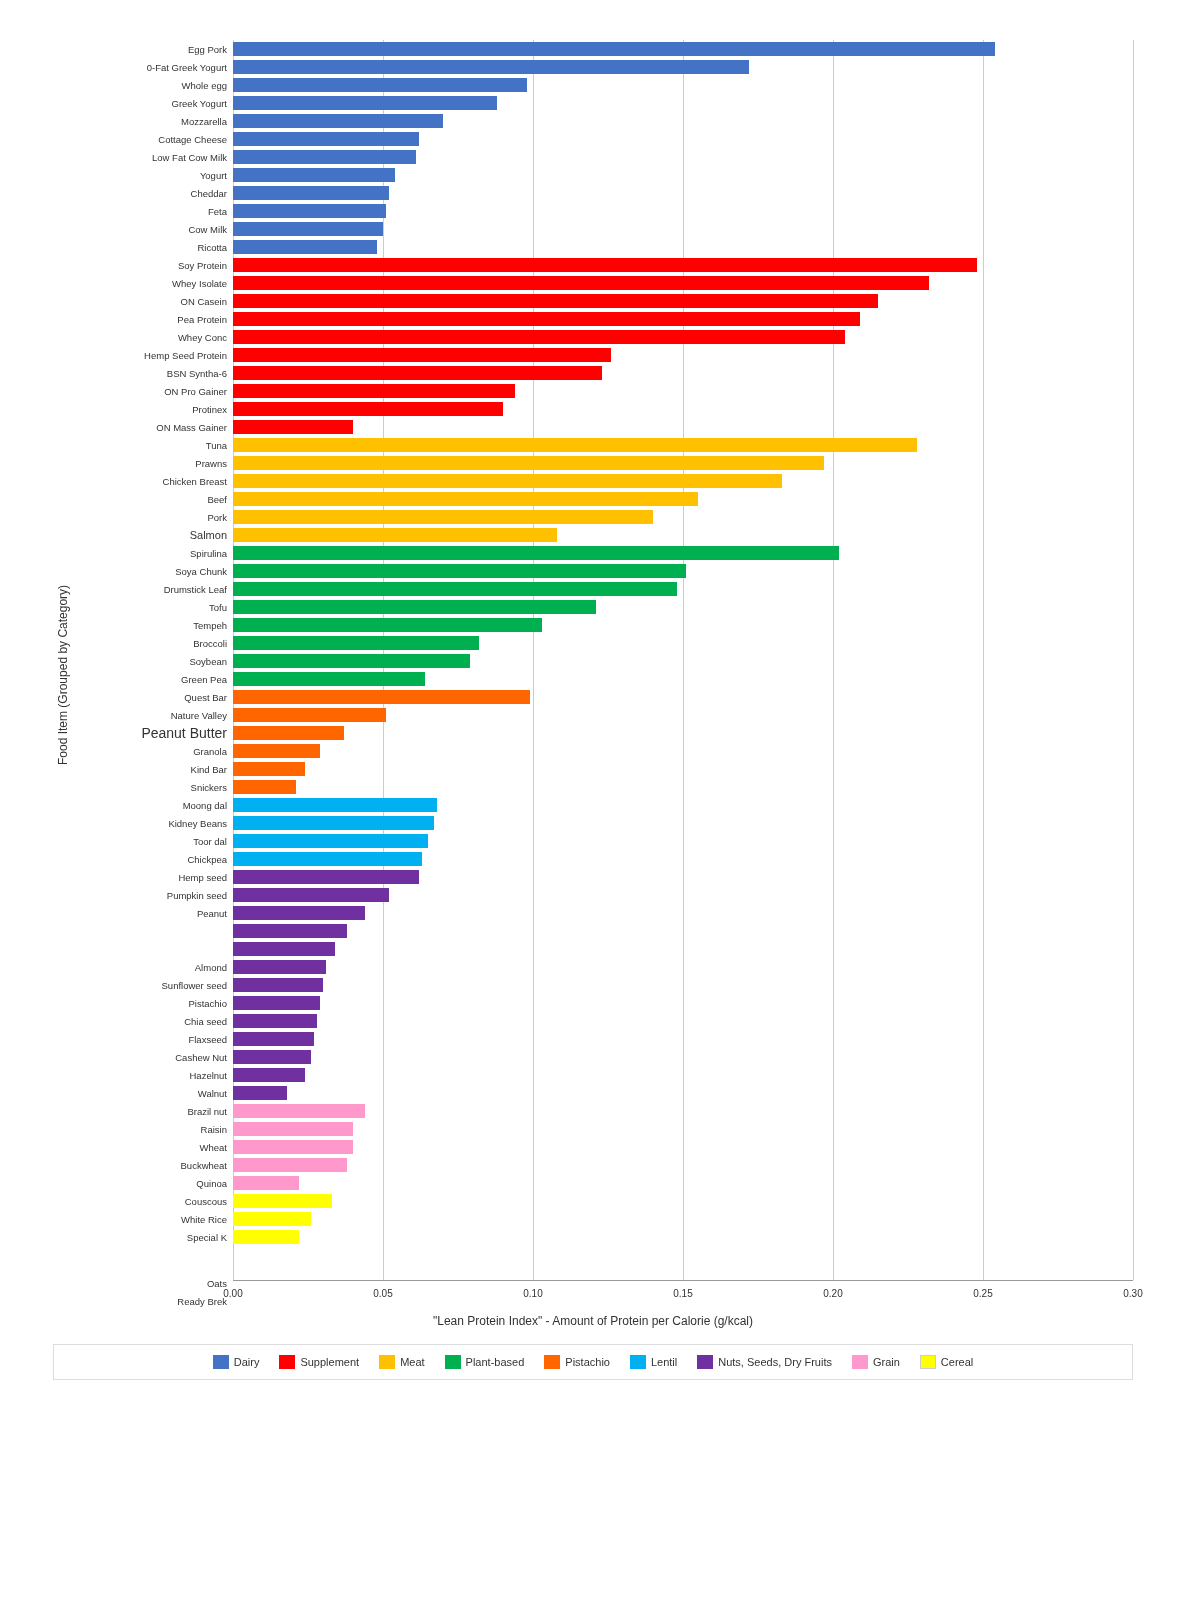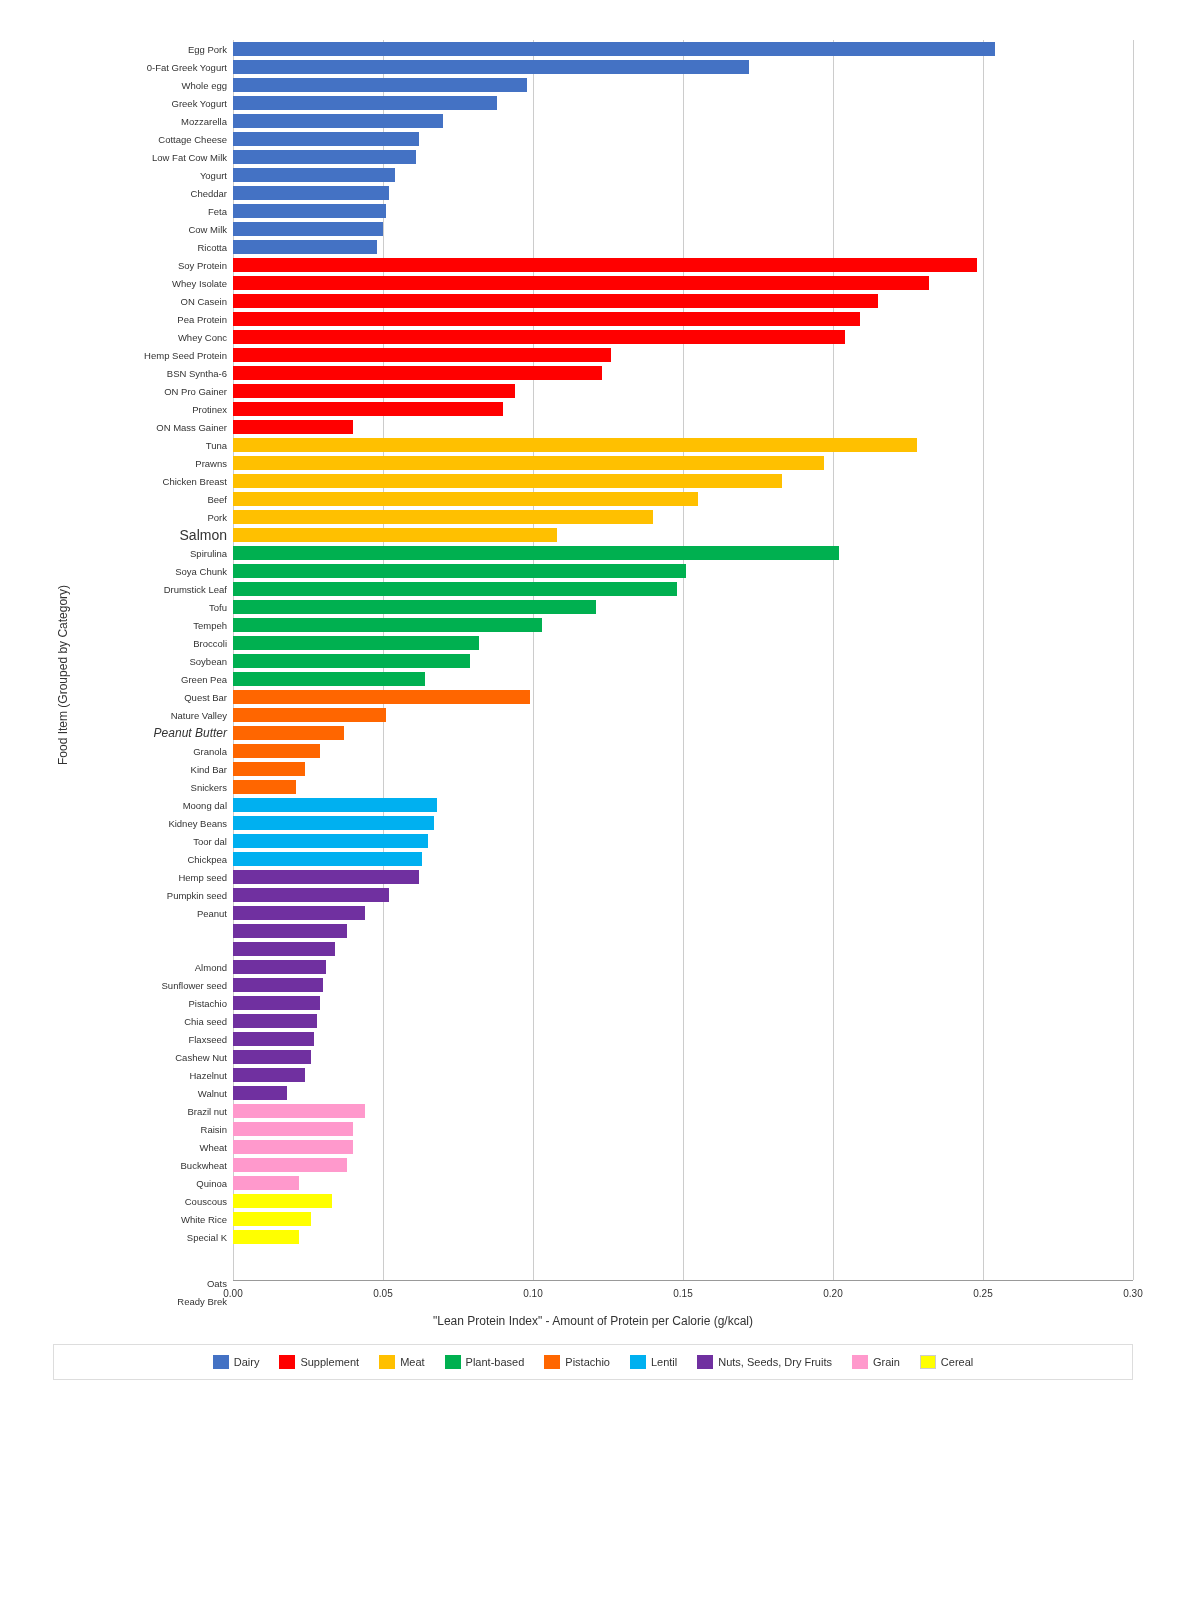--- a/index.html
+++ b/index.html
@@ -173,32 +173,32 @@
         <span style="font-size: 9.5px; height: 18px;">Hemp Seed Protein</span>
         <span style="font-size: 9.5px; height: 18px;">BSN Syntha-6</span>
         <span style="font-size: 9.5px; height: 18px;">ON Pro Gainer</span>
         <span style="font-size: 9.5px; height: 18px;">Protinex</span>
         <span style="font-size: 9.5px; height: 18px;">ON Mass Gainer</span>
         <span style="font-size: 9.5px; height: 18px;">Tuna</span>
         <span style="font-size: 9.5px; height: 18px;">Prawns</span>
         <span style="font-size: 9.5px; height: 18px;">Chicken Breast</span>
         <span style="font-size: 9.5px; height: 18px;">Beef</span>
         <span style="font-size: 9.5px; height: 18px;">Pork</span>
-        <span style="font-size: 14px; height: 18px; text-align: right;">Salmon</span>
+        <span style="font-size: 11px; height: 18px; text-align: right;">Salmon</span>
         <span style="font-size: 9.5px; height: 18px;">Spirulina</span>
         <span style="font-size: 9.5px; height: 18px;">Soya Chunk</span>
         <span style="font-size: 9.5px; height: 18px;">Drumstick Leaf</span>
         <span style="font-size: 9.5px; height: 18px;">Tofu</span>
         <span style="font-size: 9.5px; height: 18px;">Tempeh</span>
         <span style="font-size: 9.5px; height: 18px;">Broccoli</span>
         <span style="font-size: 9.5px; height: 18px;">Soybean</span>
         <span style="font-size: 9.5px; height: 18px;">Green Pea</span>
         <span style="font-size: 9.5px; height: 18px;">Quest Bar</span>
         <span style="font-size: 9.5px; height: 18px;">Nature Valley</span>
-        <span style="font-size: 12px; height: 18px; font-style: italic;">Peanut Butter</span>
+        <span style="font-size: 14px; height: 18px;">Peanut Butter</span>
         <span style="font-size: 9.5px; height: 18px;">Granola</span>
         <span style="font-size: 9.5px; height: 18px;">Kind Bar</span>
         <span style="font-size: 9.5px; height: 18px;">Snickers</span>
         <span style="font-size: 9.5px; height: 18px;">Moong dal</span>
         <span style="font-size: 9.5px; height: 18px;">Kidney Beans</span>
         <span style="font-size: 9.5px; height: 18px;">Toor dal</span>
         <span style="font-size: 9.5px; height: 18px;">Chickpea</span>
         <span style="font-size: 9.5px; height: 18px;">Hemp seed</span>
         <span style="font-size: 9.5px; height: 18px;">Pumpkin seed</span>
         <span style="font-size: 9.5px; height: 18px;">Peanut</span>

